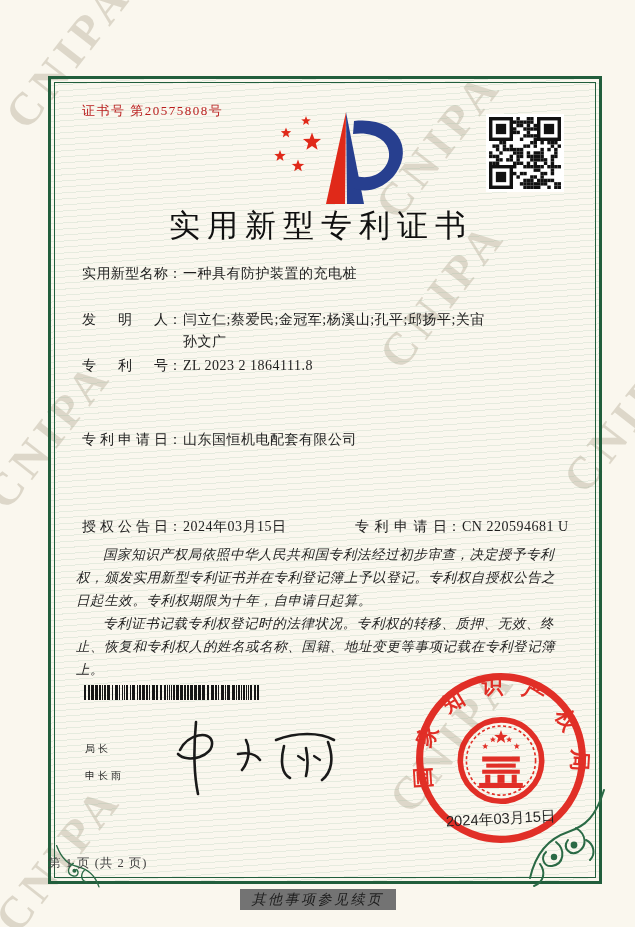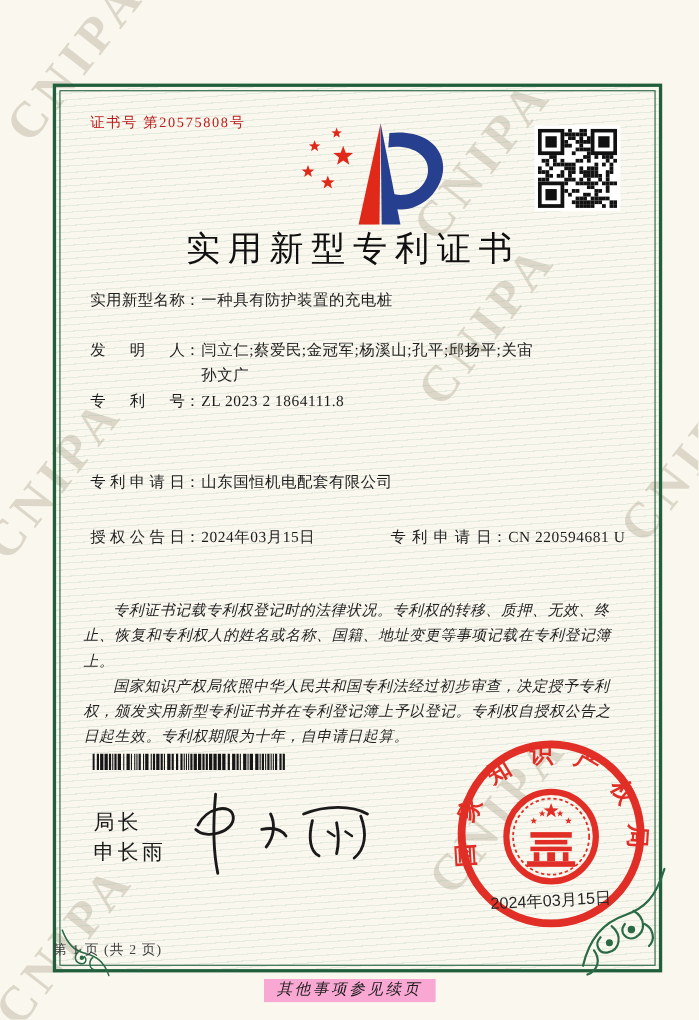--- a/index.html
+++ b/index.html
@@ -15,39 +15,39 @@
   .frame{position:absolute;left:48px;top:76px;width:554px;height:808px;box-sizing:border-box;
          border:3px solid #215e3c;z-index:2;
          background:repeating-linear-gradient(176deg,rgba(146,186,158,.20) 0 1px,rgba(0,0,0,0) 1px 6px)}
   .frame::before{content:"";position:absolute;inset:3px;border:1px solid #215e3c}
   .cert-no{position:absolute;left:82px;top:102px;font-size:13px;letter-spacing:1.5px;color:#b91c1c;z-index:3}
   .logo{position:absolute;left:260px;top:108px;z-index:3}
   .qr{position:absolute;left:486px;top:114px;background:#fff;padding:3px;line-height:0;z-index:3}
   .title{position:absolute;left:44px;top:205px;width:554px;text-align:center;font-size:31px;
          font-weight:normal;letter-spacing:7px;color:#101010;z-index:3}
   .row{position:absolute;left:82px;font-size:14px;line-height:22px;color:#1d1d1d;white-space:nowrap;z-index:3}
-  .r0{top:263px}.r1{top:309px}.r2{top:355px}.r3{top:392px}.r4{top:429px}.r5{top:466px}.r6{top:479px}
+  .r0{top:263px}.r1{top:309px}.r2{top:355px}.r3{top:392px}.r4{top:429px}.r5{top:466px}.r6{top:516px}
   .lbl{display:inline-block;width:86px;text-align:justify;text-align-last:justify;vertical-align:top}
   .colon{display:inline-block;width:15px;vertical-align:top}
   .val{display:inline-block;vertical-align:top;white-space:pre-line;letter-spacing:.5px;max-width:378px}
   .g2{position:absolute;left:273px;top:0;white-space:nowrap}
   .lbl2{display:inline-block;width:92px;text-align:justify;text-align-last:justify;vertical-align:top}
   .paras{position:absolute;left:76px;top:543px;width:486px;font-size:13.5px;line-height:23px;
          font-style:italic;letter-spacing:.6px;color:#1f1f1f;z-index:3}
   .paras p{margin:0;text-indent:2em}
   .barcode{position:absolute;left:84px;top:685px;line-height:0;z-index:3}
   .signer{position:absolute;left:85px;top:735px;font-family:"Liberation Sans","DejaVu Sans",sans-serif;
-          font-size:19px;letter-spacing:3px;color:#1b1b1b;line-height:27px;z-index:3}
+          font-size:10px;letter-spacing:3px;color:#1b1b1b;line-height:27px;z-index:3}
   .signature{position:absolute;left:158px;top:710px;z-index:3}
   .seal{position:absolute;left:412px;top:669px;z-index:4}
   .pagenum{position:absolute;left:48px;top:855px;width:554px;text-align:left;font-size:12.5px;
            letter-spacing:1px;color:#404040;z-index:3}
   .note{position:absolute;left:0;top:891px;width:635px;text-align:center;font-size:14px;
         font-style:italic;letter-spacing:2.5px;z-index:3}
-  .note span{background:#f9a8d4;padding:3px 12px;color:#1d1d1d}
+  .note span{background:#737373;padding:3px 12px;color:#1d1d1d}
   .orn{position:absolute;z-index:3}
   .orn-bl{left:34px;top:840px;transform:scaleX(-1)}
   .orn-br{left:516px;top:786px}
 </style>
 </head>
 <body>
 
 <div class="page">
 
   <div class="wm w1">CNIPA</div>
@@ -251,22 +251,22 @@
     <span class="lbl">专利申请日</span><span class="colon">：</span><span class="val">山东国恒机电配套有限公司</span>
   </div>
   <div class="row r6">
     <span class="lbl">授权公告日</span><span class="colon">：</span><span class="val">2024年03月15日</span>
     <span class="g2">
       <span class="lbl2">专利申请日</span><span class="colon">：</span><span class="val">CN 220594681 U</span>
     </span>
   </div>
 
   <div class="paras">
+    <p>国家知识产权局依照中华人民共和国专利法经过初步审查，决定授予专利权，颁发实用新型专利证书并在专利登记簿上予以登记。专利权自授权公告之日起生效。专利权期限为十年，自申请日起算。</p>
     <p>专利证书记载专利权登记时的法律状况。专利权的转移、质押、无效、终止、恢复和专利权人的姓名或名称、国籍、地址变更等事项记载在专利登记簿上。</p>
-    <p>国家知识产权局依照中华人民共和国专利法经过初步审查，决定授予专利权，颁发实用新型专利证书并在专利登记簿上予以登记。专利权自授权公告之日起生效。专利权期限为十年，自申请日起算。</p>
   </div>
 
   <div class="barcode"><svg id="bcsvg" width="178" height="15" viewBox="0 0 178 15">
         <rect x="0" y="0" width="2" height="15" fill="#161616"></rect>
         <rect x="4" y="0" width="2" height="15" fill="#161616"></rect>
         <rect x="7" y="0" width="3" height="15" fill="#161616"></rect>
         <rect x="11" y="0" width="3" height="15" fill="#161616"></rect>
         <rect x="15" y="0" width="2" height="15" fill="#161616"></rect>
         <rect x="18" y="0" width="1" height="15" fill="#161616"></rect>
         <rect x="20" y="0" width="2" height="15" fill="#161616"></rect>

